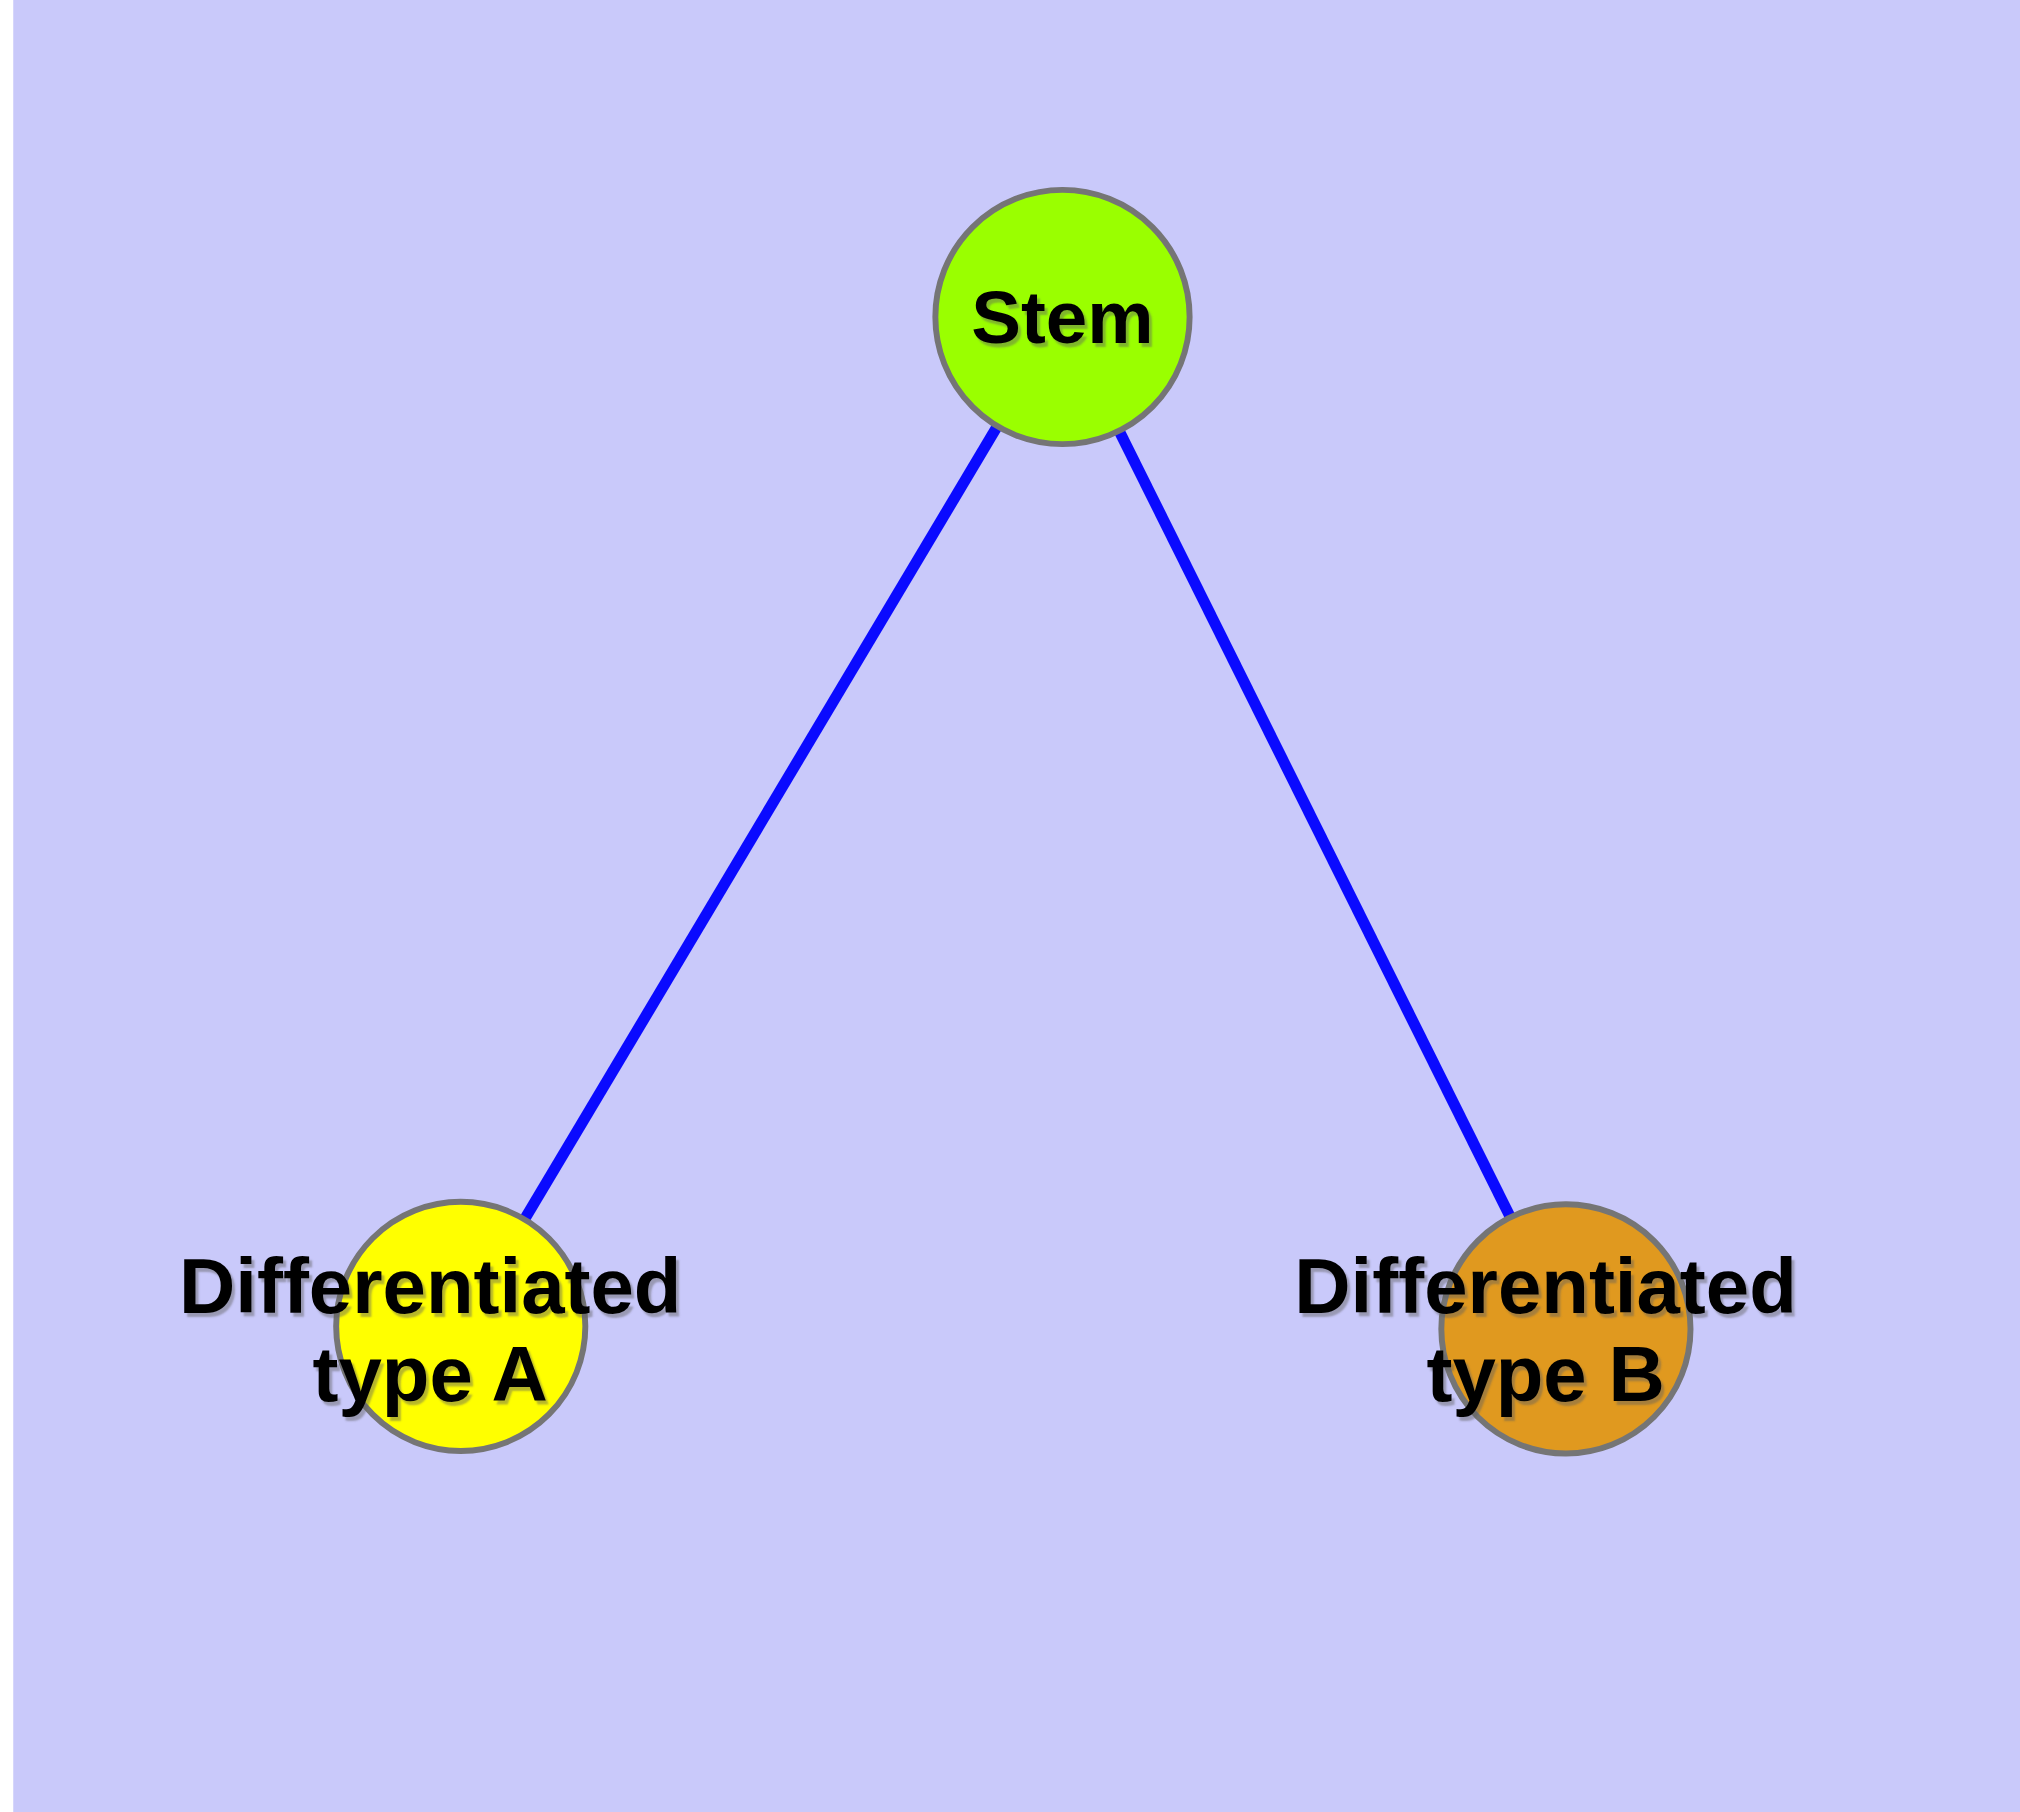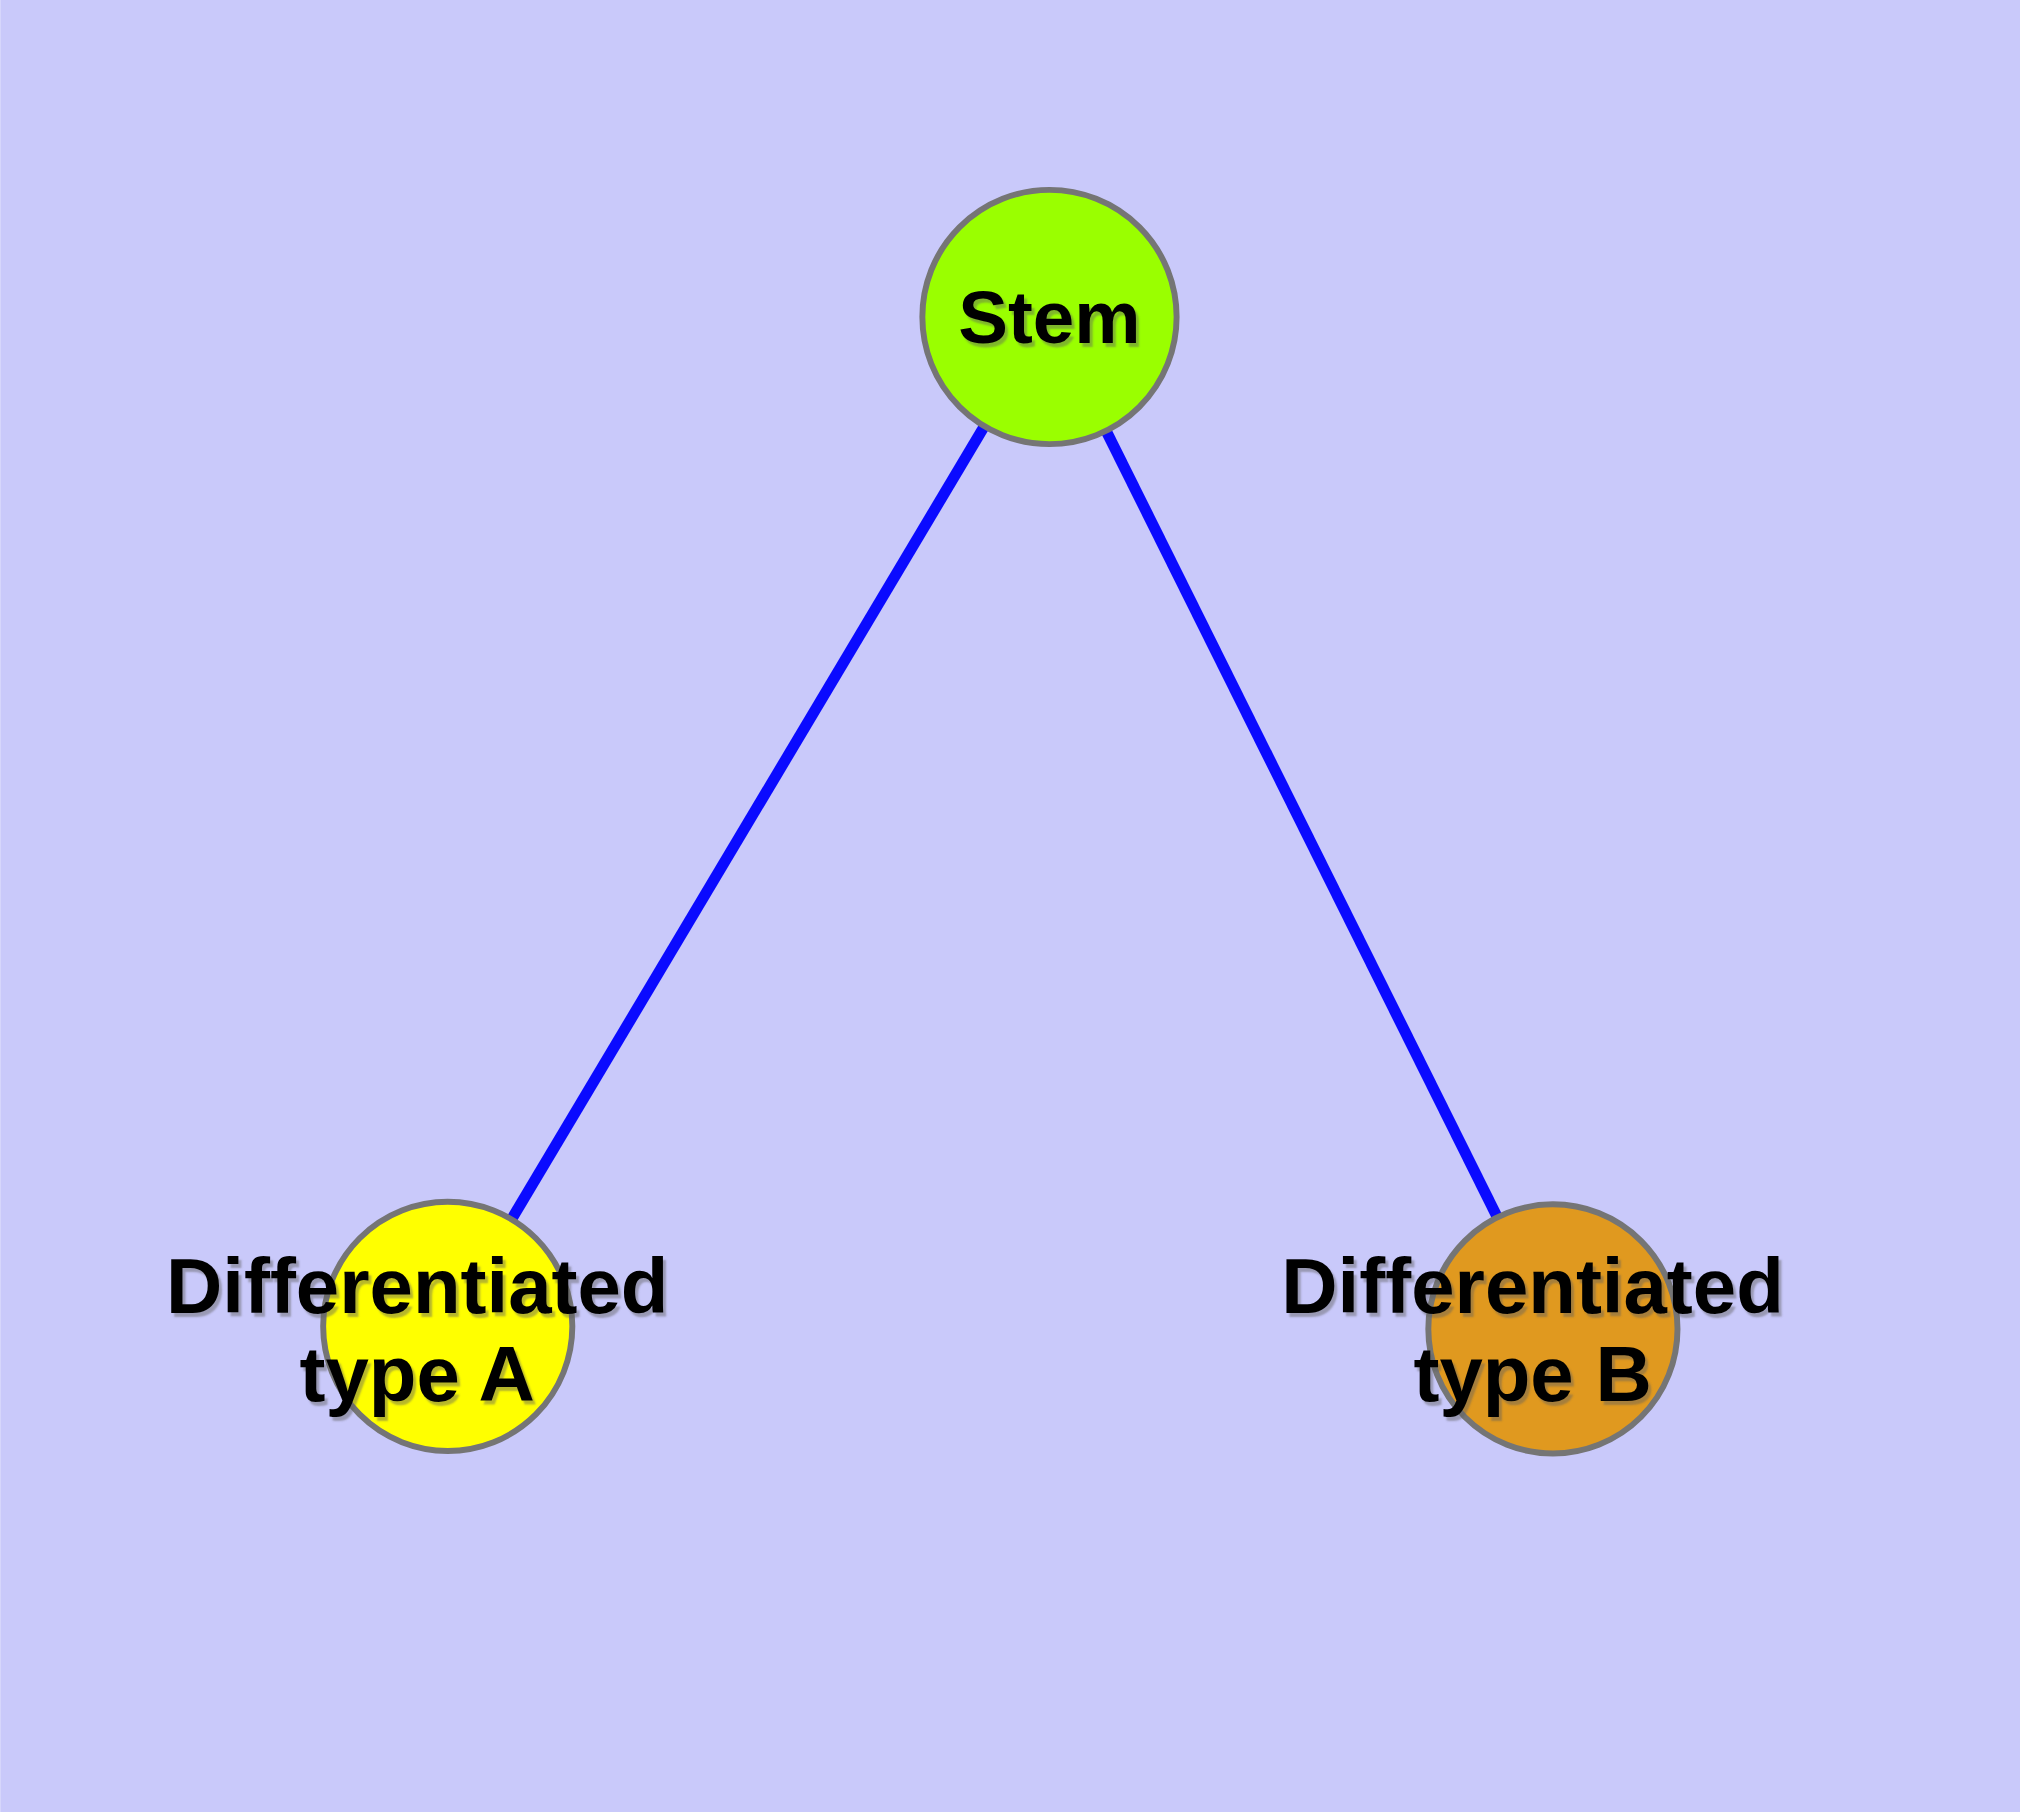--- a/index.html
+++ b/index.html
@@ -6,20 +6,21 @@
     margin: 0;
     padding: 0;
     width: 2021px;
     height: 1812px;
     overflow: hidden;
   }
   .canvas {
     position: relative;
     width: 1868px;
     height: 1812px;
+    margin-left: 13px;
   }
   svg {
     display: block;
     width: 2021px;
     height: 1812px;
   }
   .edge {
     stroke-width: 13px;
     fill: none;
     stroke-linecap: butt;

